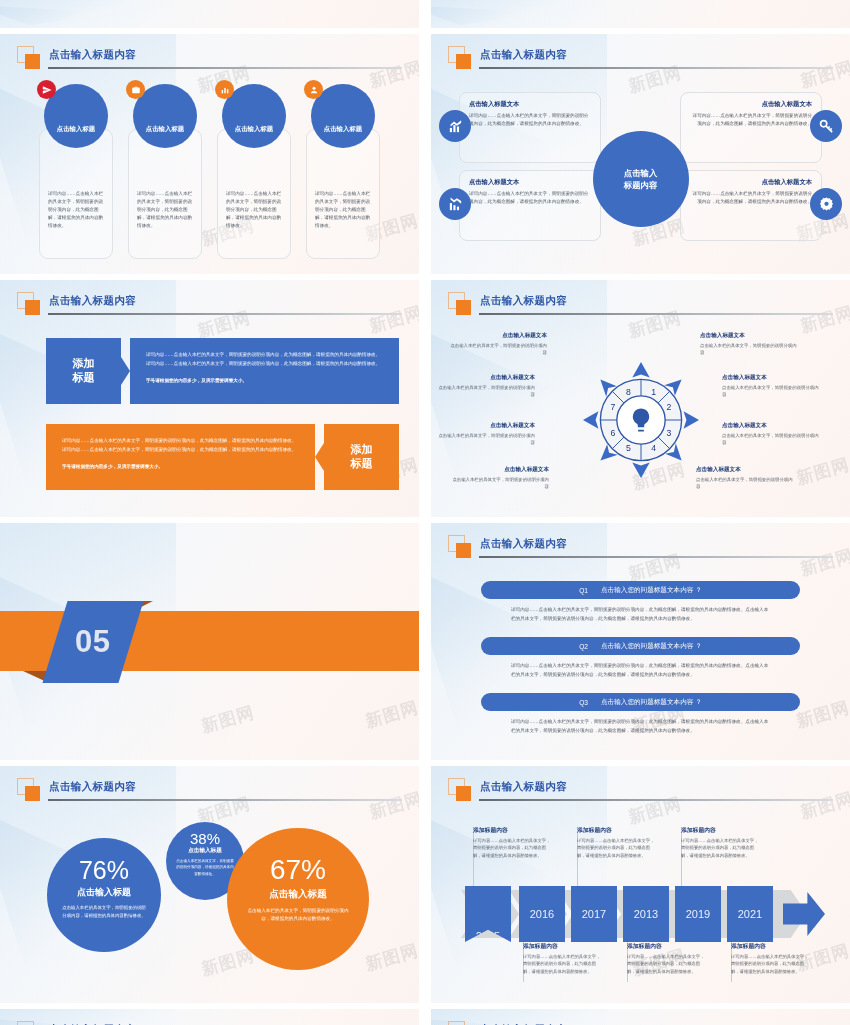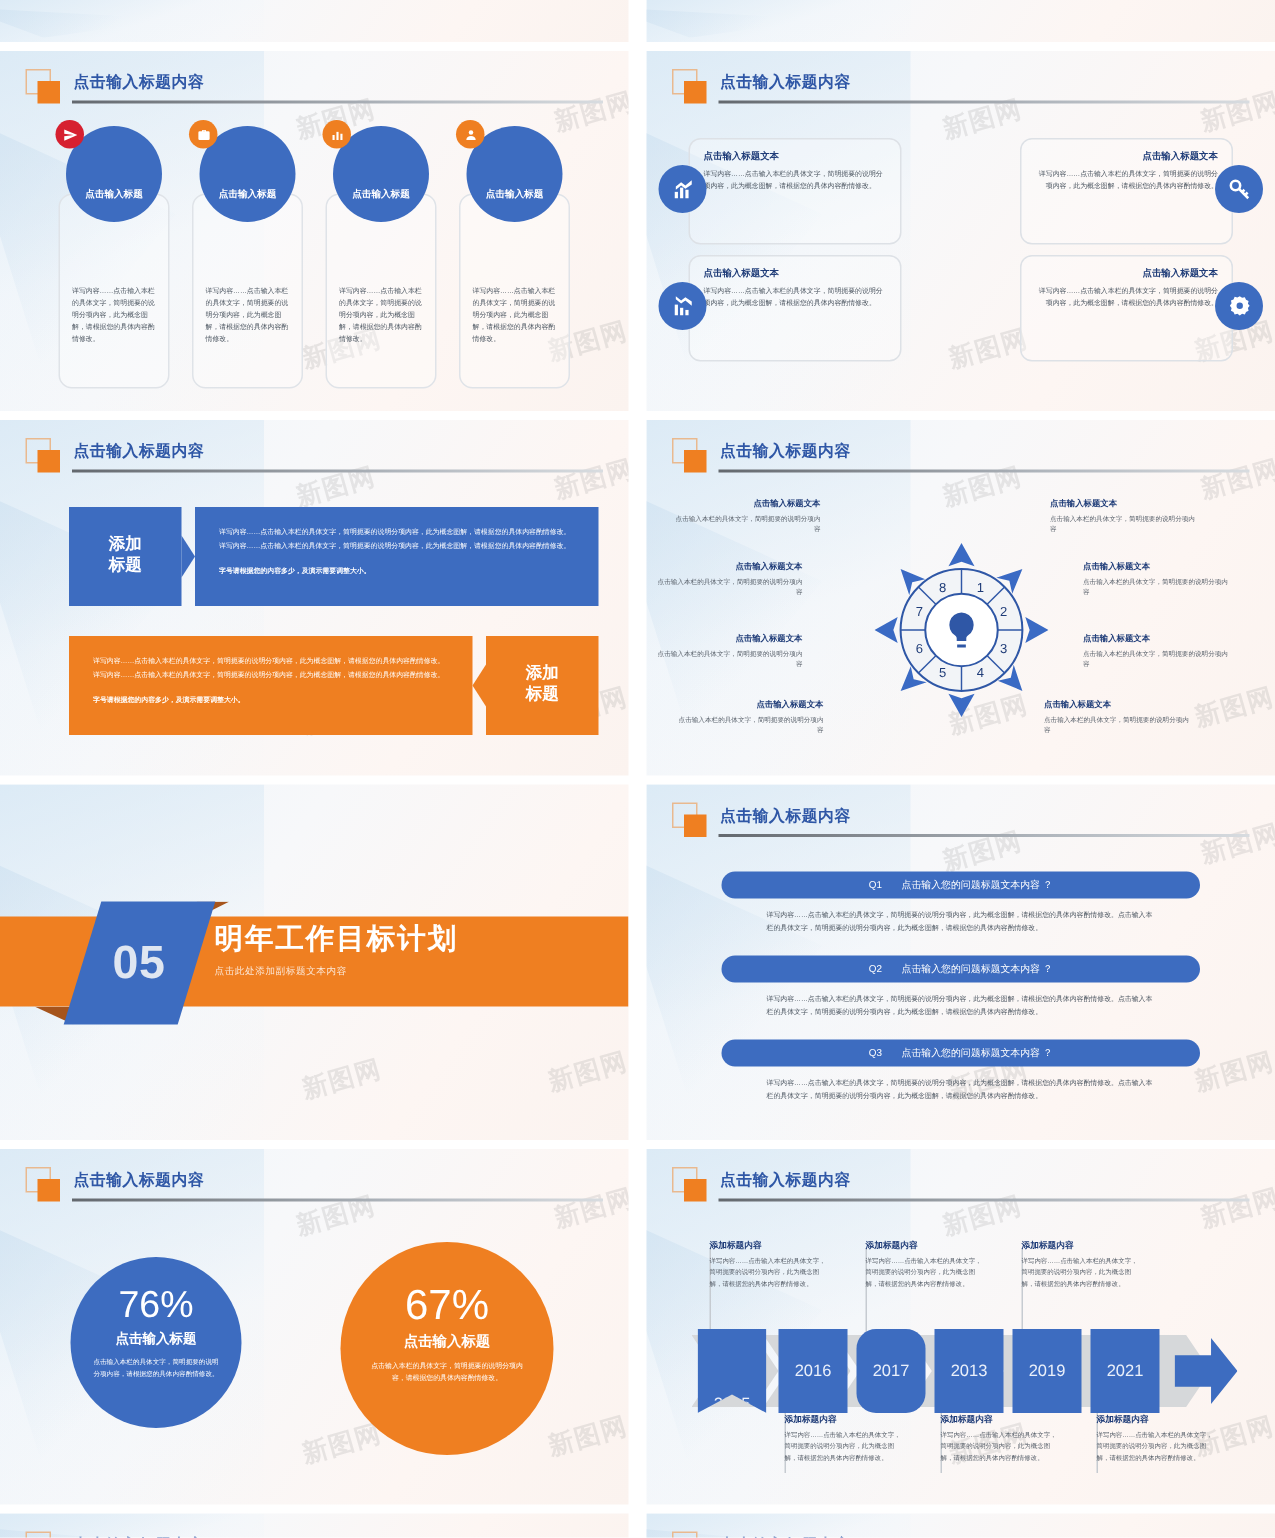--- a/index.html
+++ b/index.html
@@ -257,20 +257,24 @@
     <div class="wm d">新图网</div>
 
     <div class="shead">
       <div class="sq-out"></div>
       <div class="sq-in"></div>
       <div class="ttl">点击输入标题内容</div>
       <div class="rule"></div>
     </div>
 
     <div class="s2">
+      <div class="hub">
+        <span>点击输入</span>
+        <span>标题内容</span>
+      </div>
 
       <div class="s2box l t">
         <h4>点击输入标题文本</h4>
         <p>详写内容……点击输入本栏的具体文字，简明扼要的说明分项内容，此为概念图解，请根据您的具体内容酌情修改。</p>
       </div>
       <div class="s2ico l t">
         <svg width="17" height="17" viewBox="0 0 24 24" fill="#fff">
             <rect x="4" y="14" width="3" height="6"></rect>
             <rect x="9" y="10" width="3" height="10"></rect>
             <rect x="14" y="12" width="3" height="8"></rect>
@@ -452,24 +456,20 @@
     <div class="wm c">新图网</div>
     <div class="wm d">新图网</div>
 
     <div class="s5">
       <div class="band"></div>
       <div class="shadeL"></div>
       <div class="shadeR"></div>
       <div class="para">
         <span>05</span>
       </div>
-      <div class="covtxt">
-        <h2>明年工作目标计划</h2>
-        <p>点击此处添加副标题文本内容</p>
-      </div>
     </div>
   </div>
 
   <div class="slide">
     <div class="wm a">新图网</div>
     <div class="wm b">新图网</div>
     <div class="wm c">新图网</div>
     <div class="wm d">新图网</div>
 
     <div class="shead">
@@ -513,20 +513,25 @@
     <div class="shead">
       <div class="sq-out"></div>
       <div class="sq-in"></div>
       <div class="ttl">点击输入标题内容</div>
       <div class="rule"></div>
     </div>
 
     <div class="s7">
       <div class="bub b76">
         <div class="pc">76%</div>
+        <div class="ti">点击输入标题</div>
+        <div class="de">点击输入本栏的具体文字，简明扼要的说明分项内容，请根据您的具体内容酌情修改。</div>
+      </div>
+      <div class="bub b38">
+        <div class="pc">38%</div>
         <div class="ti">点击输入标题</div>
         <div class="de">点击输入本栏的具体文字，简明扼要的说明分项内容，请根据您的具体内容酌情修改。</div>
       </div>
       <div class="bub b86">
         <div class="pc">67%</div>
         <div class="ti">点击输入标题</div>
         <div class="de">点击输入本栏的具体文字，简明扼要的说明分项内容，请根据您的具体内容酌情修改。</div>
       </div>
     </div>
   </div>
@@ -561,21 +566,21 @@
       <div class="tstem" style="left:196px;top:128px;height:40px;"></div>
       <div class="tstem" style="left:250px;top:18px;height:58px;"></div>
       <div class="tstem" style="left:300px;top:128px;height:40px;"></div>
 
       <div class="yrbox flag" style="left:34px;">
           <span>2015</span>
         </div>
       <div class="yrbox" style="left:88px;">
           <span>2016</span>
         </div>
-      <div class="yrbox" style="left:140px;border-radius:13px;">
+      <div class="yrbox" style="left:140px;">
           <span>2017</span>
         </div>
       <div class="yrbox" style="left:192px;">
           <span>2013</span>
         </div>
       <div class="yrbox" style="left:244px;">
           <span>2019</span>
         </div>
       <div class="yrbox" style="left:296px;">
           <span>2021</span>

